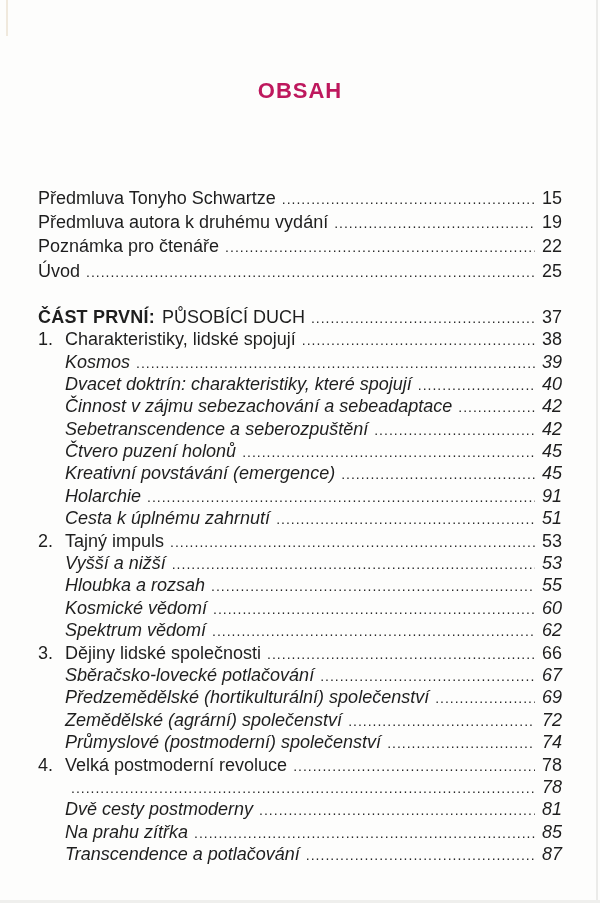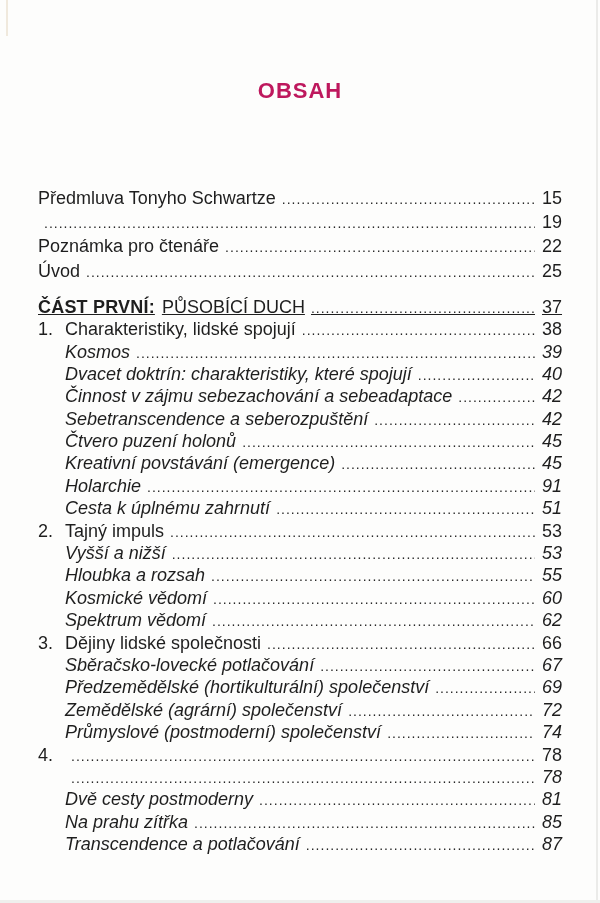--- a/index.html
+++ b/index.html
@@ -27,21 +27,21 @@
     top: 186px;
   }
   .row {
     display: flex;
     align-items: baseline;
     height: 22.4px;
     font-size: 18px;
     line-height: 22.4px;
   }
   .row.front { height: 24.2px; line-height: 24.2px; }
-  .row.part  { margin-top: 13px; text-decoration: underline; }
+  .row.part  { margin-top: 23px; }
   .part .plabel { font-weight: 700; letter-spacing: 0.2px; flex: none; white-space: nowrap; }
   .part .ptitle { margin-left: 7px; text-align: right; }
   .chapter .num { width: 27px; flex: none; }
   .sub { padding-left: 27px; font-style: italic; }
   .label { flex: none; white-space: nowrap; }
   .dots {
     flex: 1 1 auto;
     overflow: hidden;
     white-space: nowrap;
     margin: 0 5px 0 6px;
@@ -65,20 +65,21 @@
 
 <div class="page">
   <h1 class="page-title">OBSAH</h1>
   <div class="toc" id="toc">
       <div class="row front">
         <span class="label">Předmluva Tonyho Schwartze</span>
         <span class="dots"></span>
         <span class="page-num">15</span>
       </div>
       <div class="row front">
+        <span class="label">Předmluva autora k druhému vydání</span>
         <span class="dots"></span>
         <span class="page-num">19</span>
       </div>
       <div class="row front">
         <span class="label">Poznámka pro čtenáře</span>
         <span class="dots"></span>
         <span class="page-num">22</span>
       </div>
       <div class="row front">
         <span class="label">Úvod</span>
@@ -184,20 +185,21 @@
         <span class="dots"></span>
         <span class="page-num">72</span>
       </div>
       <div class="row sub">
         <span class="label">Průmyslové (postmoderní) společenství</span>
         <span class="dots"></span>
         <span class="page-num">74</span>
       </div>
       <div class="row chapter">
         <span class="num">4.</span>
+        <span class="label">Velká postmoderní revoluce</span>
         <span class="dots"></span>
         <span class="page-num">78</span>
       </div>
       <div class="row sub">
         <span class="dots"></span>
         <span class="page-num">78</span>
       </div>
       <div class="row sub">
         <span class="label">Dvě cesty postmoderny</span>
         <span class="dots"></span>

